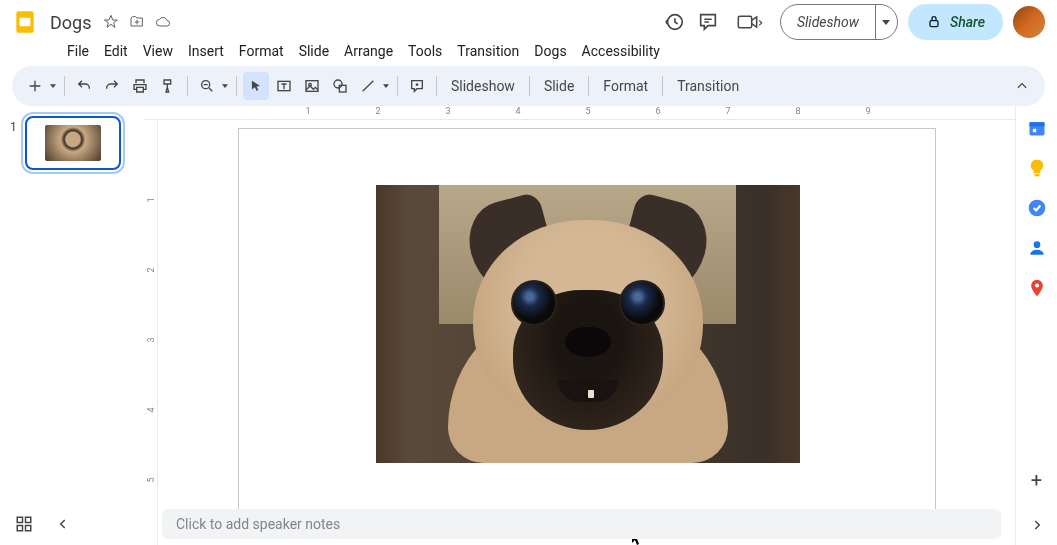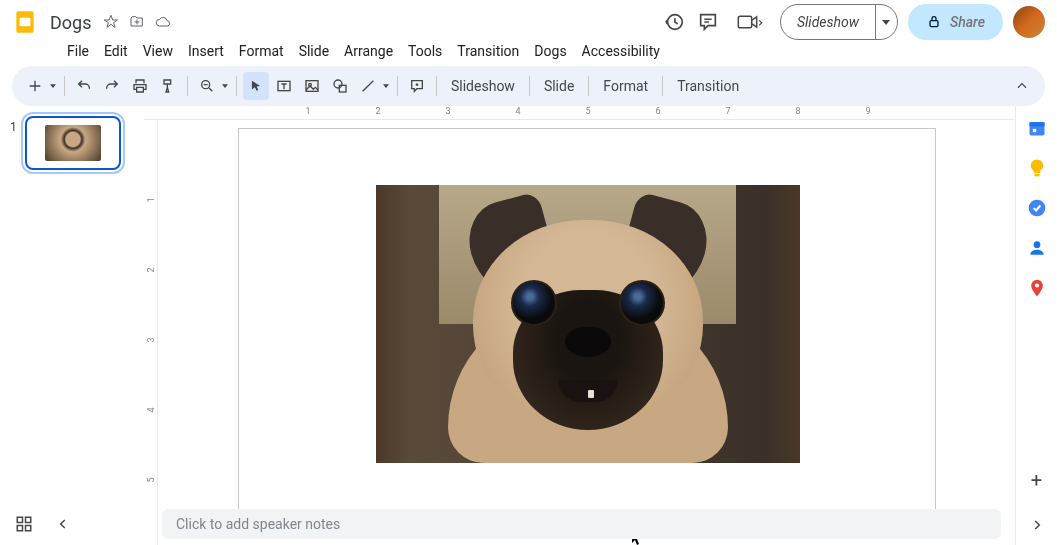--- a/index.html
+++ b/index.html
@@ -11,21 +11,21 @@
 .doc-title { font-size: 18px; color: #3c4043; padding: 1px 4px; border-radius: 4px; }
 .title-icons { display: flex; gap: 10px; align-items: center; color: #5f6368; }
 .title-icons svg { width: 16px; height: 16px; }
 .menu-row { display: flex; gap: 1px; margin-top: 2px; }
 .menu-item { font-size: 14px; color: #202124; padding: 3px 7px; border-radius: 4px; cursor: pointer; }
 .header-right { display: flex; align-items: center; gap: 10px; font-style: italic; }
 .hr-icon { width: 24px; height: 24px; display: flex; align-items: center; justify-content: center; color: #444746; cursor: pointer; }
 .slideshow-btn { display: flex; align-items: center; border: 1px solid #747775; border-radius: 18px; height: 36px; overflow: hidden; }
 .slideshow-main { padding: 0 16px; font-size: 14px; color: #444746; display: flex; align-items: center; gap: 6px; height: 100%; }
 .slideshow-arrow { border-left: 1px solid #747775; width: 22px; height: 100%; display: flex; align-items: center; justify-content: center; }
-.share-btn { background: #c2e7ff; border-radius: 20px; height: 36px; padding: 0 18px; display: flex; align-items: center; gap: 8px; font-size: 14px; font-weight: 500; color: #737373; }
+.share-btn { background: #c2e7ff; border-radius: 20px; height: 36px; padding: 0 18px; display: flex; align-items: center; gap: 8px; font-size: 14px; font-weight: 500; color: #14532d; }
 .avatar { width: 32px; height: 32px; border-radius: 50%; background: linear-gradient(135deg, #8B4513, #D2691E, #CD853F); }
 .toolbar { margin: 4px 12px 0 12px; background: #edf2fa; border-radius: 24px; height: 40px; display: flex; align-items: center; padding: 0 10px; gap: 2px; }
 .tb-btn { min-width: 26px; height: 28px; display: flex; align-items: center; justify-content: center; border-radius: 4px; cursor: pointer; color: #444746; padding: 0 2px; }
 .tb-btn.active { background: #d3e3fd; }
 .tb-sep { width: 1px; height: 20px; background: #c7c7c7; margin: 0 4px; }
 .tb-text { font-size: 14px; color: #444746; padding: 0 8px; cursor: pointer; }
 .tb-arrow { width: 8px; display: flex; align-items: center; }
 .tb-spacer { flex: 1; }
 .main-area { display: flex; height: 444px; }
 .filmstrip { width: 144px; padding: 10px 6px; display: flex; }

